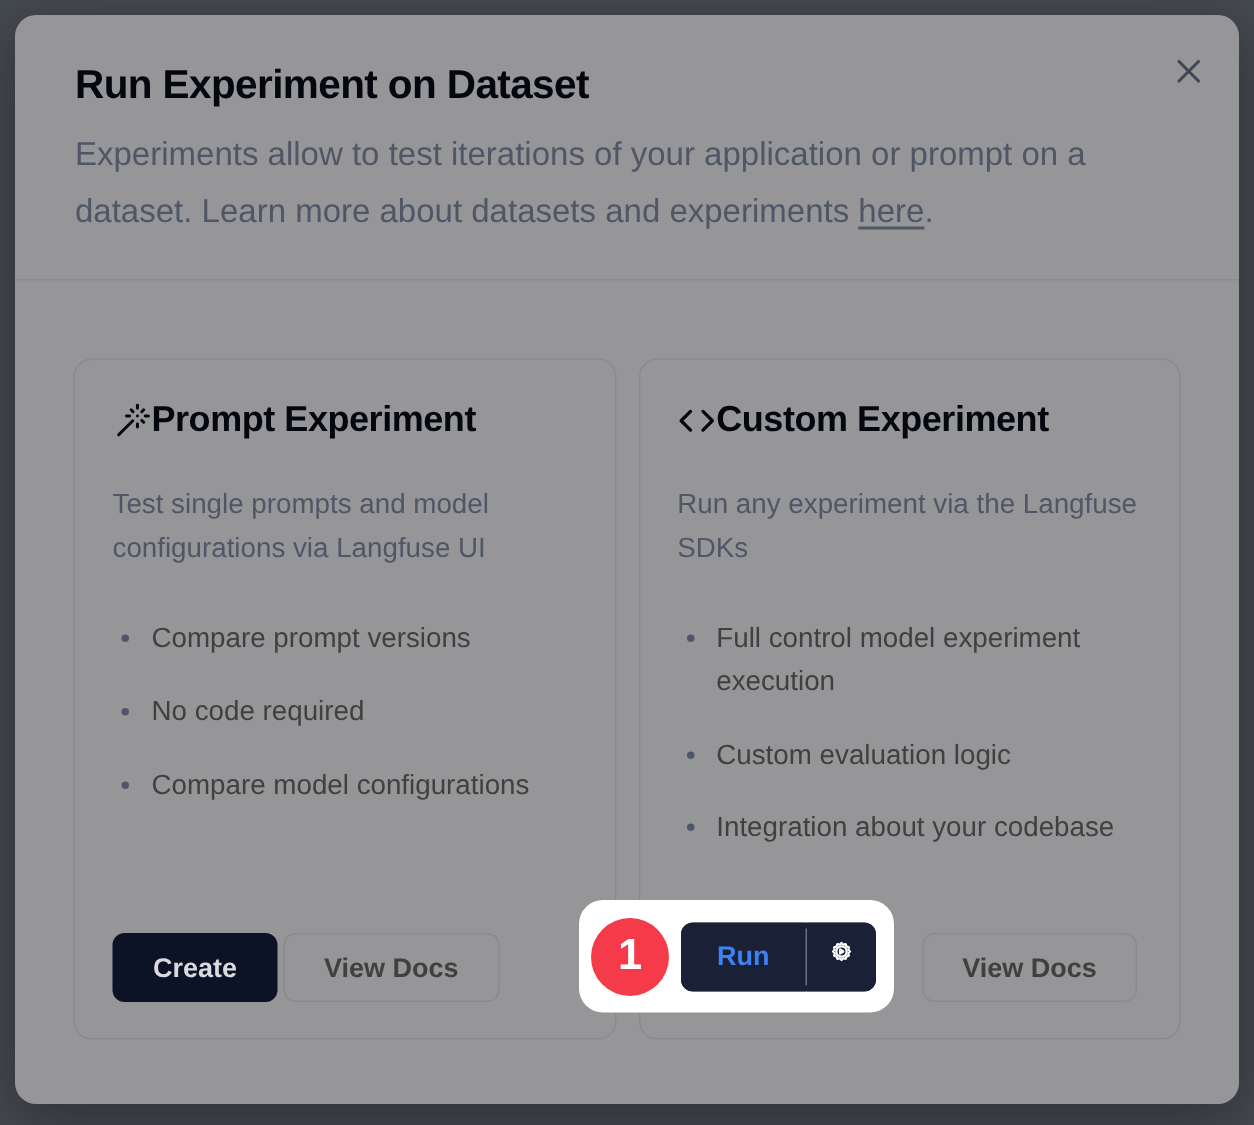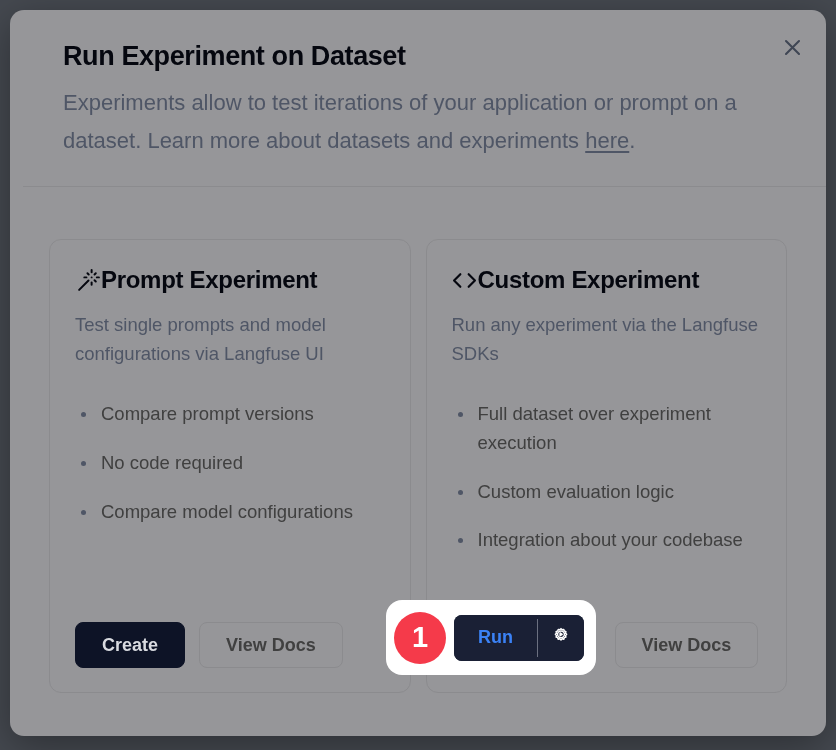--- a/index.html
+++ b/index.html
@@ -32,21 +32,20 @@
     border-radius: 14px;
     overflow: hidden;
     box-shadow: 0 10px 40px rgba(0,0,0,0.35);
   }
 
   
   .modal-header {
     padding: 30px 40px 26px 40px;
     border-bottom: 1px solid #8b8b8e;
     position: relative;
-    margin-left: 13px;
   }
   .modal-title {
     font-size: 27px;
     font-weight: bold;
     color: #05070f;
     letter-spacing: -0.4px;
     line-height: 1.2;
   }
   .modal-desc {
     margin-top: 12px;
@@ -104,21 +103,21 @@
     flex: 0 0 auto;
     color: #05070f;
   }
   .card-title {
     font-size: 24px;
     font-weight: bold;
     color: #05070f;
     letter-spacing: -0.3px;
   }
   .card-desc {
-    margin-top: 17px;
+    margin-top: 28px;
     font-size: 18.5px;
     line-height: 1.55;
     color: #4f5666;
   }
   .card-list {
     margin-top: 32px;
     list-style: none;
     flex: 1 1 auto;
   }
   .card-list li {
@@ -135,21 +134,21 @@
     left: 6px;
     top: 12px;
     width: 5px;
     height: 5px;
     border-radius: 50%;
     background: #4f5666;
   }
 
   .card-actions {
     display: flex;
-    gap: 14px;
+    gap: 4px;
     align-items: center;
     margin-top: 10px;
   }
 
   
   .btn {
     font-family: "Liberation Sans", sans-serif;
     font-size: 18px;
     font-weight: bold;
     border-radius: 8px;
@@ -294,21 +293,21 @@
         <span class="card-icon">
           <svg width="25" height="25" viewBox="0 0 24 24" fill="none" xmlns="http://www.w3.org/2000/svg" stroke="currentColor" stroke-width="2.1" stroke-linecap="round" stroke-linejoin="round">
             <polyline points="16 18 22 12 16 6"></polyline>
             <polyline points="8 6 2 12 8 18"></polyline>
           </svg>
         </span>
         <span class="card-title">Custom Experiment</span>
       </div>
       <div class="card-desc">Run any experiment via the Langfuse SDKs</div>
       <ul class="card-list">
-        <li>Full dataset over experiment execution</li>
+        <li>Full control model experiment execution</li>
         <li>Custom evaluation logic</li>
         <li>Integration about your codebase</li>
       </ul>
       <div class="card-actions">
         <button class="btn btn-outline" style="margin-left:163px">View Docs</button>
       </div>
     </div>
 
   </div>
 </div>

